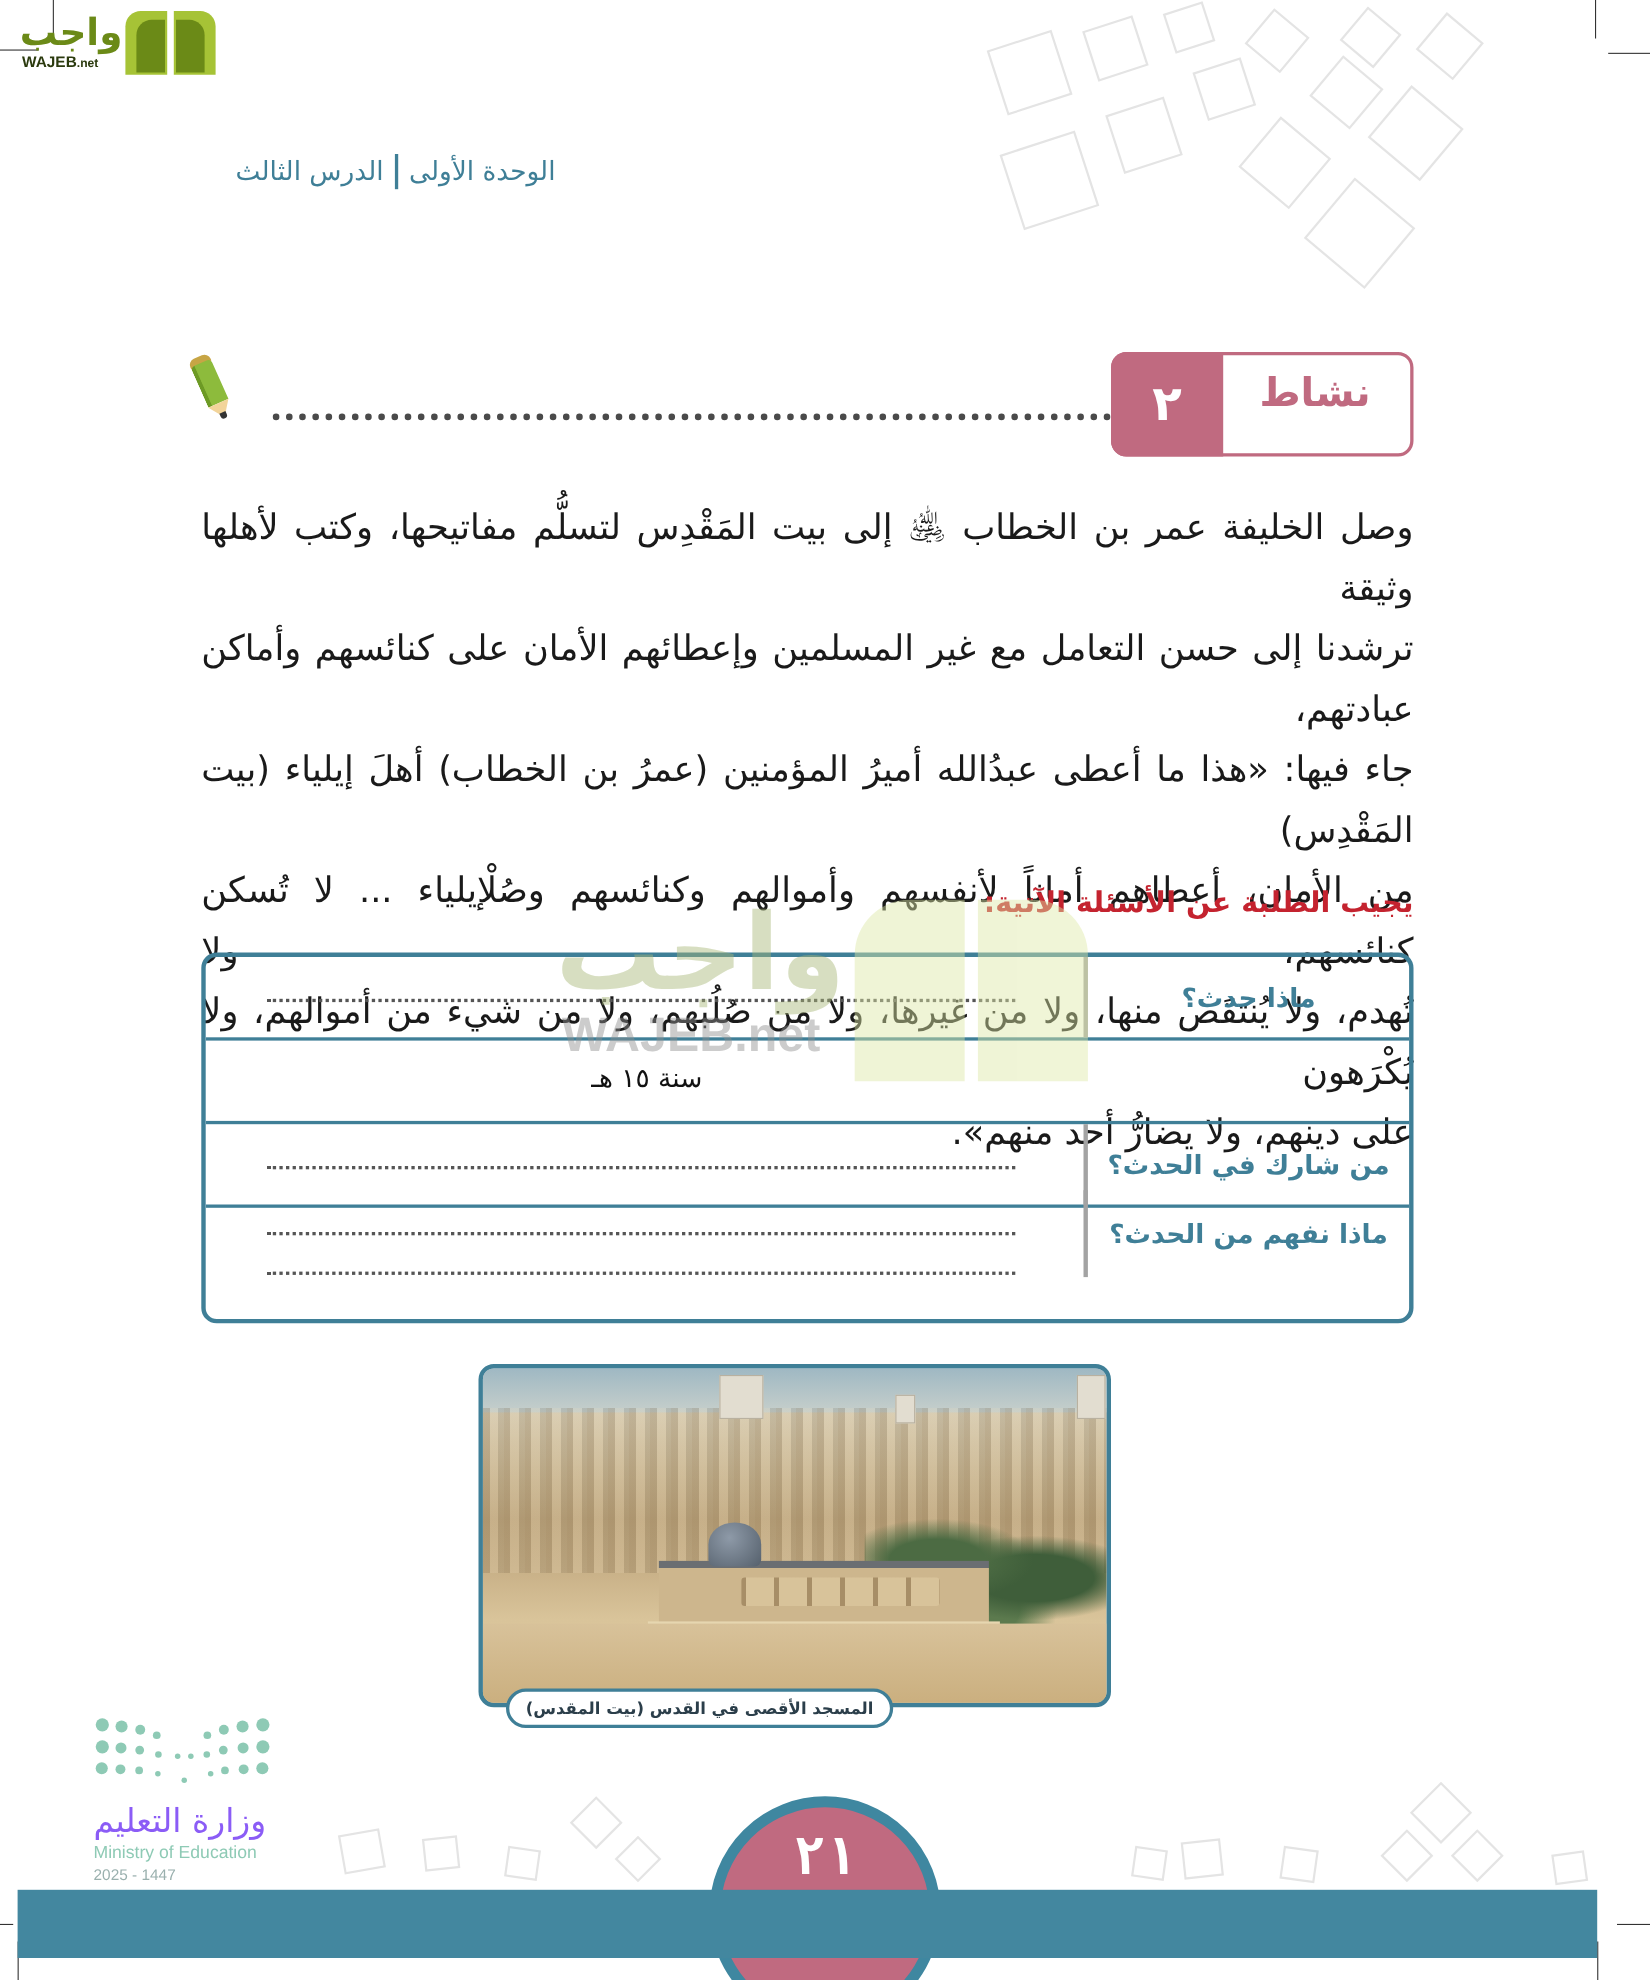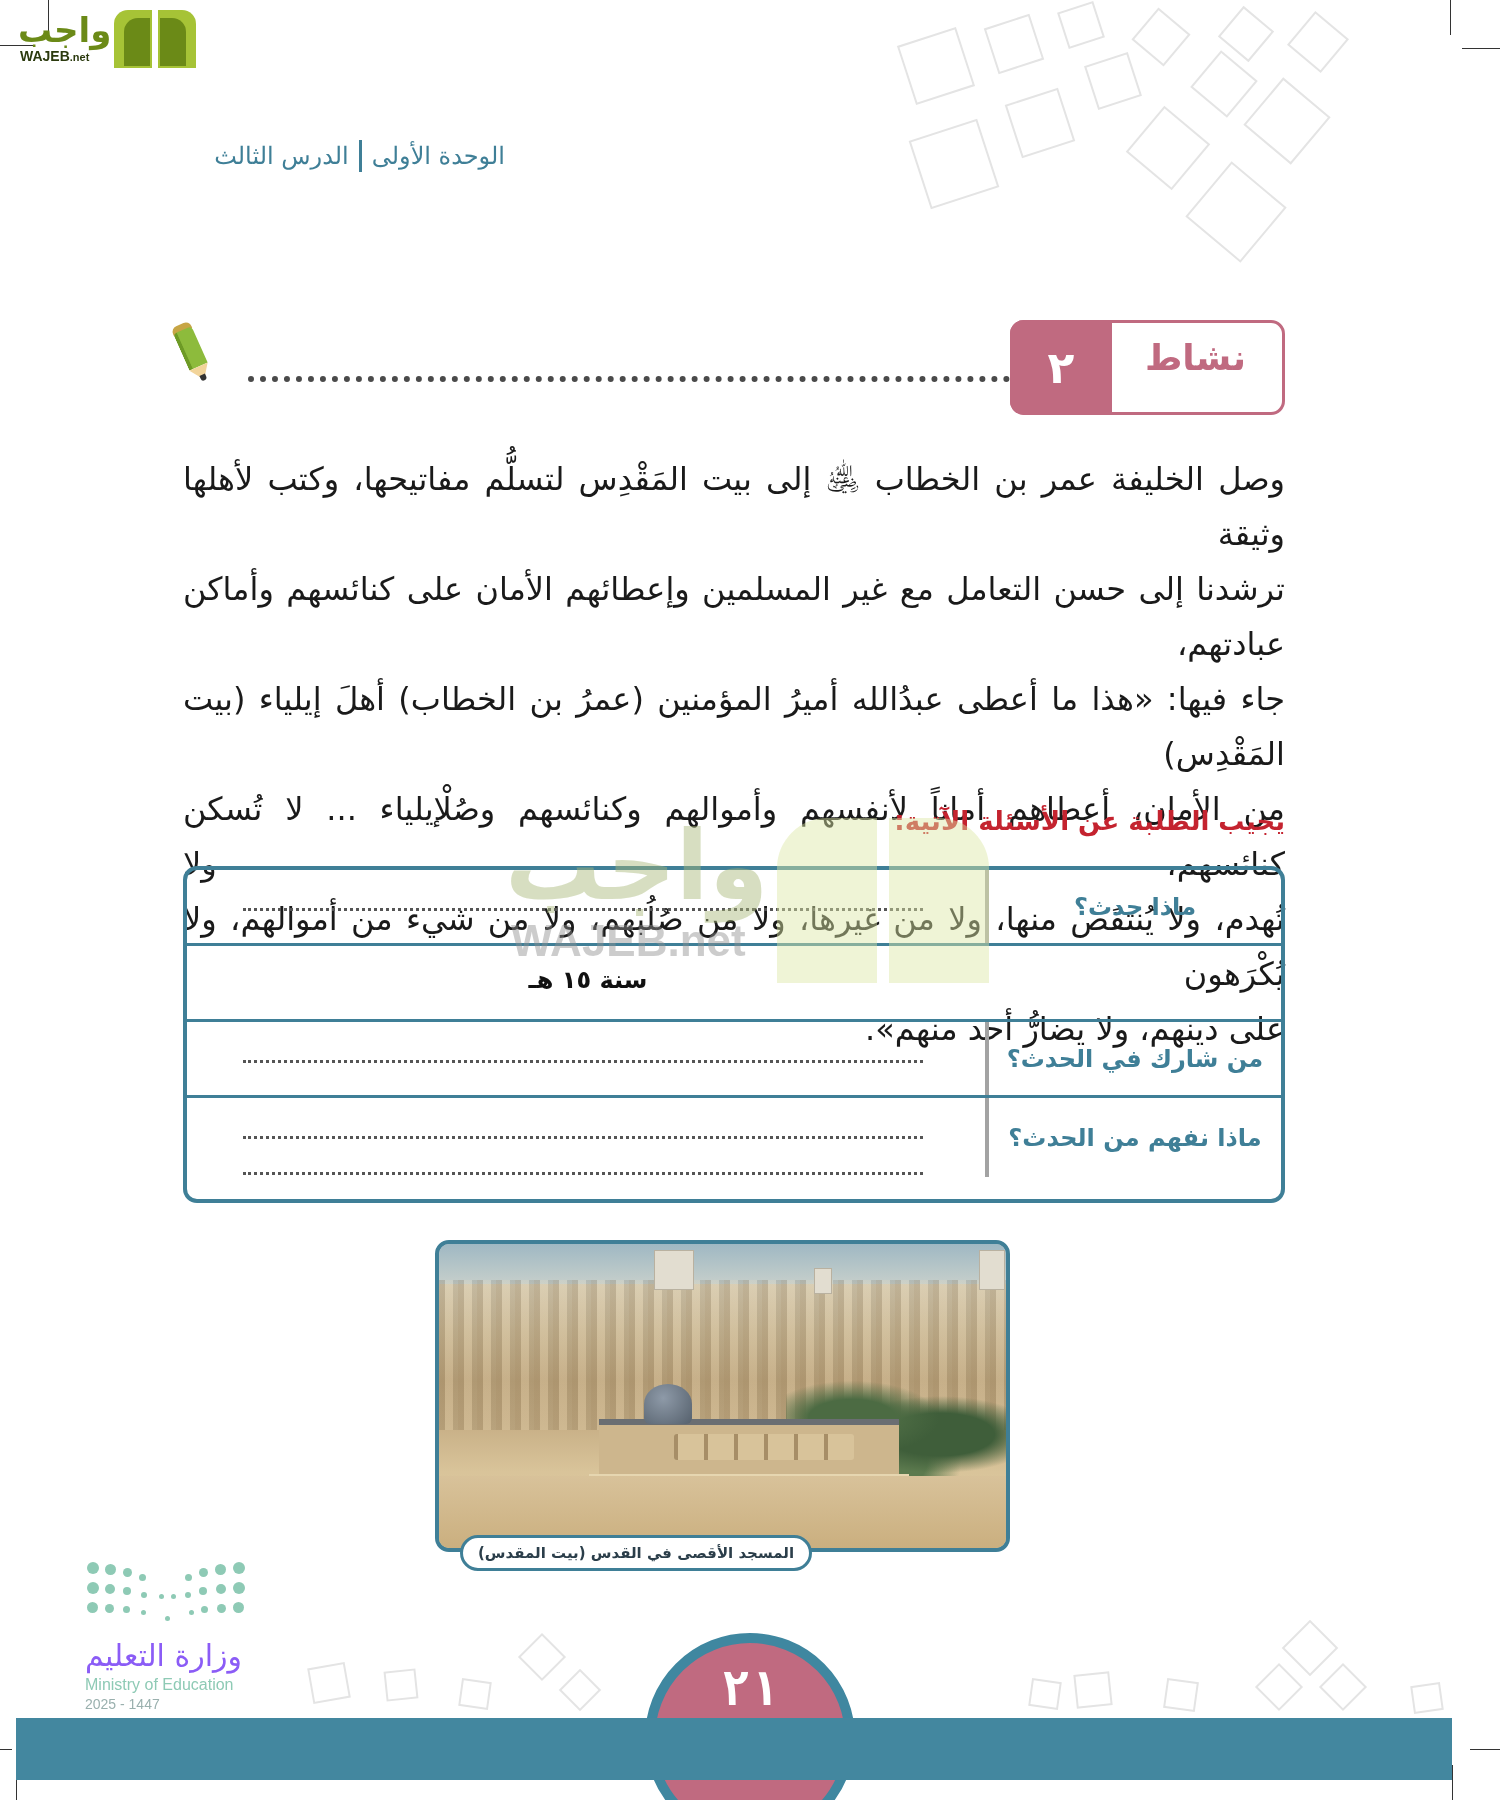--- a/index.html
+++ b/index.html
@@ -50,21 +50,21 @@
   
   .q-heading { right: 215px; top: 806px; direction: rtl; font-size: 26px; font-weight: bold; color: #c4232f; }
 
   
   .qtable { left: 183px; top: 866px; width: 1102px; height: 337px; border: 4px solid #3f7f97; border-radius: 14px; overflow: hidden; }
   .qrow { position: absolute; left: 0; width: 100%; border-bottom: 3px solid #3f7f97; }
   .qrow.last { border-bottom: none; }
   .qcell-q { position: absolute; right: 0; top: 0; height: 100%; width: 296px; border-left: 4px solid #a3a3a3; display: flex; align-items: center; justify-content: center; direction: rtl; font-size: 24px; font-weight: bold; color: #3f7f97; }
   .qcell-a { position: absolute; left: 0; top: 0; height: 100%; width: 802px; }
   .dots { position: absolute; left: 56px; width: 680px; border-top: 3px dotted #555; height: 0; }
-  .answer-text { position: absolute; left: 0; width: 802px; text-align: center; direction: rtl; font-size: 24px; font-weight: bold; color: #111; }
+  .answer-text { position: absolute; left: 0; width: 802px; text-align: center; direction: rtl; font-size: 24px; font-weight: normal; color: #111; }
 
   
   .wm-big { left: 505px; top: 818px; width: 480px; height: 160px; opacity: 0.45; pointer-events: none; }
   .wm-big .ar { position: absolute; left: 0; top: -8px; font-size: 96px; font-weight: bold; color: #a8b878; direction: rtl; }
   .wm-big .lat { position: absolute; left: 6px; top: 98px; font-size: 44px; font-weight: bold; color: #8f8f8f; font-family: "Liberation Sans", sans-serif; }
   .wm-big .book { position: absolute; left: 272px; top: 0; width: 212px; height: 165px; }
   .wm-big .book div { position: absolute; top: 0; width: 100px; height: 165px; background: #dde8a6; }
   .wm-big .book .l { left: 0; border-radius: 50px 0 0 0; }
   .wm-big .book .r { right: 0; border-radius: 0 50px 0 0; }
 
@@ -187,21 +187,21 @@
     <div class="qcell-a">
       <div class="answer-text" style="top:20px;">سنة ١٥ هـ</div>
     </div>
   </div>
   <div class="qrow" style="top:152px;height:76px;">
     <div class="qcell-q">من شارك في الحدث؟</div>
     <div class="qcell-a">
       <div class="dots" style="top:38px;"></div>
     </div>
   </div>
-  <div class="qrow last" style="top:228px;height:79px;">
+  <div class="qrow last" style="top:212px;height:79px;">
     <div class="qcell-q">ماذا نفهم من الحدث؟</div>
     <div class="qcell-a">
       <div class="dots" style="top:38px;"></div>
       <div class="dots" style="top:74px;"></div>
     </div>
   </div>
 </div>
 
 <div class="abs wm-big">
   <div class="book">

